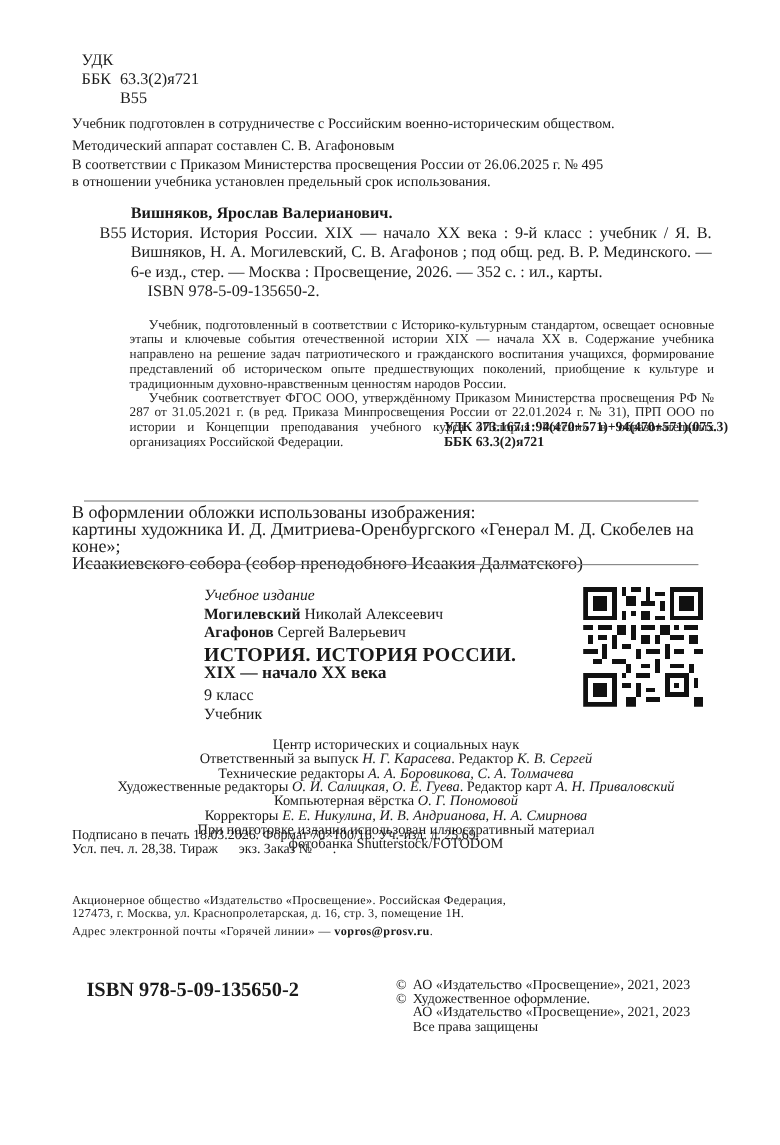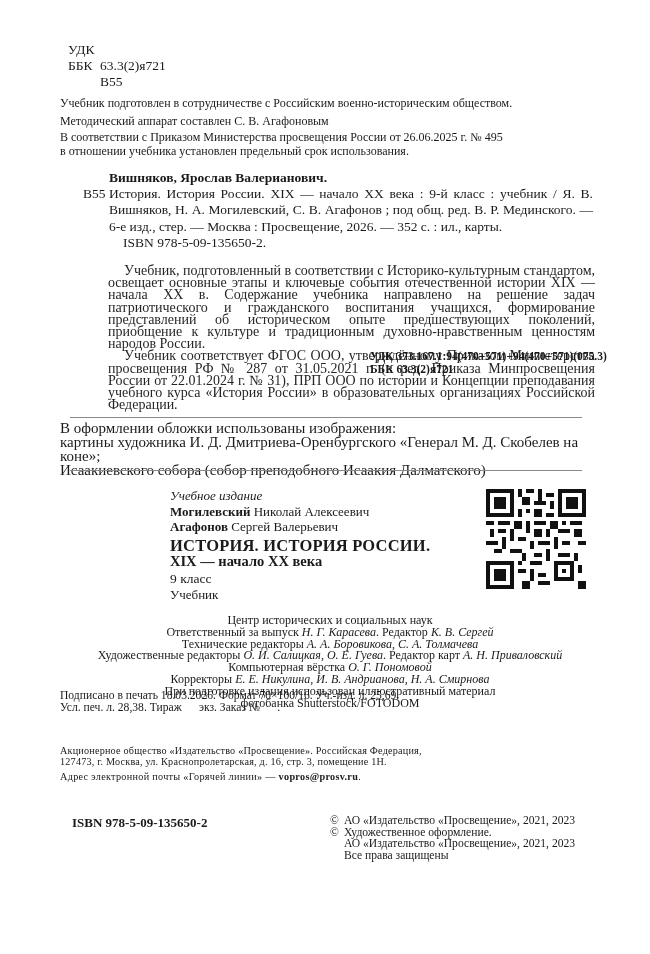--- a/index.html
+++ b/index.html
@@ -16,42 +16,42 @@
   .center { text-align: left; }
   .coop { left: 60px; width: 540px; top: 96px; font-size: 12px; line-height: 14px; }
   .method { left: 60px; width: 540px; top: 114px; font-size: 12px; line-height: 14px; }
   .order { left: 60px; width: 540px; top: 131px; font-size: 12px; line-height: 13.5px; }
   .biblio { left: 83px; width: 510px; top: 170px; font-size: 13.5px; line-height: 16.2px; }
   .biblio .author { font-weight: bold; padding-left: 26px; }
   .biblio .entry { display: flex; }
   .biblio .code { width: 26px; flex: none; }
   .biblio .desc { flex: 1; text-align: justify; }
   .biblio .isbn { padding-left: 40px; }
-  .annot { left: 108px; width: 487px; top: 265px; font-size: 14px; line-height: 12.2px; text-align: justify; color: #262626; }
+  .annot { left: 108px; width: 487px; top: 265px; font-size: 11px; line-height: 12.2px; text-align: justify; color: #262626; }
   .annot p { margin: 0; text-indent: 16px; }
   .udk-right { left: 370px; top: 350px; font-size: 11.5px; line-height: 13px; font-weight: bold; }
   .rule { left: 70px; width: 512px; height: 1px; background: #8a8a8a; }
   .cover { left: 60px; width: 540px; top: 421px; font-size: 15px; line-height: 14px; }
   .imprint { left: 170px; width: 300px; top: 488px; }
   .imprint .it { font-style: italic; font-size: 13px; line-height: 16px; }
   .imprint .auth { font-size: 13px; line-height: 15px; }
   .imprint .auth b { font-weight: bold; }
   .imprint .title { font-weight: bold; font-size: 16.5px; line-height: 16px; margin-top: 4px; letter-spacing: 0.2px; }
   .imprint .sub { font-weight: bold; font-size: 14.5px; line-height: 14px; }
   .imprint .grade { font-size: 13.5px; line-height: 17px; margin-top: 2px; }
   .imprint .kind { font-size: 13px; line-height: 16px; }
   .qr { left: 486px; top: 489px; width: 100px; height: 100px; }
   .credits { left: 60px; width: 540px; top: 615px; font-size: 12px; line-height: 11.8px; }
   .credits .c { text-align: center; }
   .credits i { font-style: italic; }
   .print { left: 60px; width: 540px; top: 690px; font-size: 11.6px; line-height: 12px; }
   .publisher { left: 60px; width: 540px; top: 745px; font-size: 10.2px; line-height: 11px; letter-spacing: 0.2px; }
   .email { left: 60px; width: 540px; top: 771px; font-size: 10.2px; line-height: 11px; letter-spacing: 0.3px; }
   .email b { font-weight: bold; }
-  .isbn-bottom { left: 72px; top: 815px; font-weight: bold; font-size: 13px; }
+  .isbn-bottom { left: 72px; top: 815px; font-weight: bold; font-size: 17px; }
   .copy { left: 330px; top: 815px; font-size: 11.6px; line-height: 11.6px; }
   .copy .row { display: flex; }
   .copy .sym { width: 14px; }
   .copy .ind { padding-left: 14px; }
 </style>
 </head>
 <body>
 
 <div class="abs udk-block">
   <div class="row">

